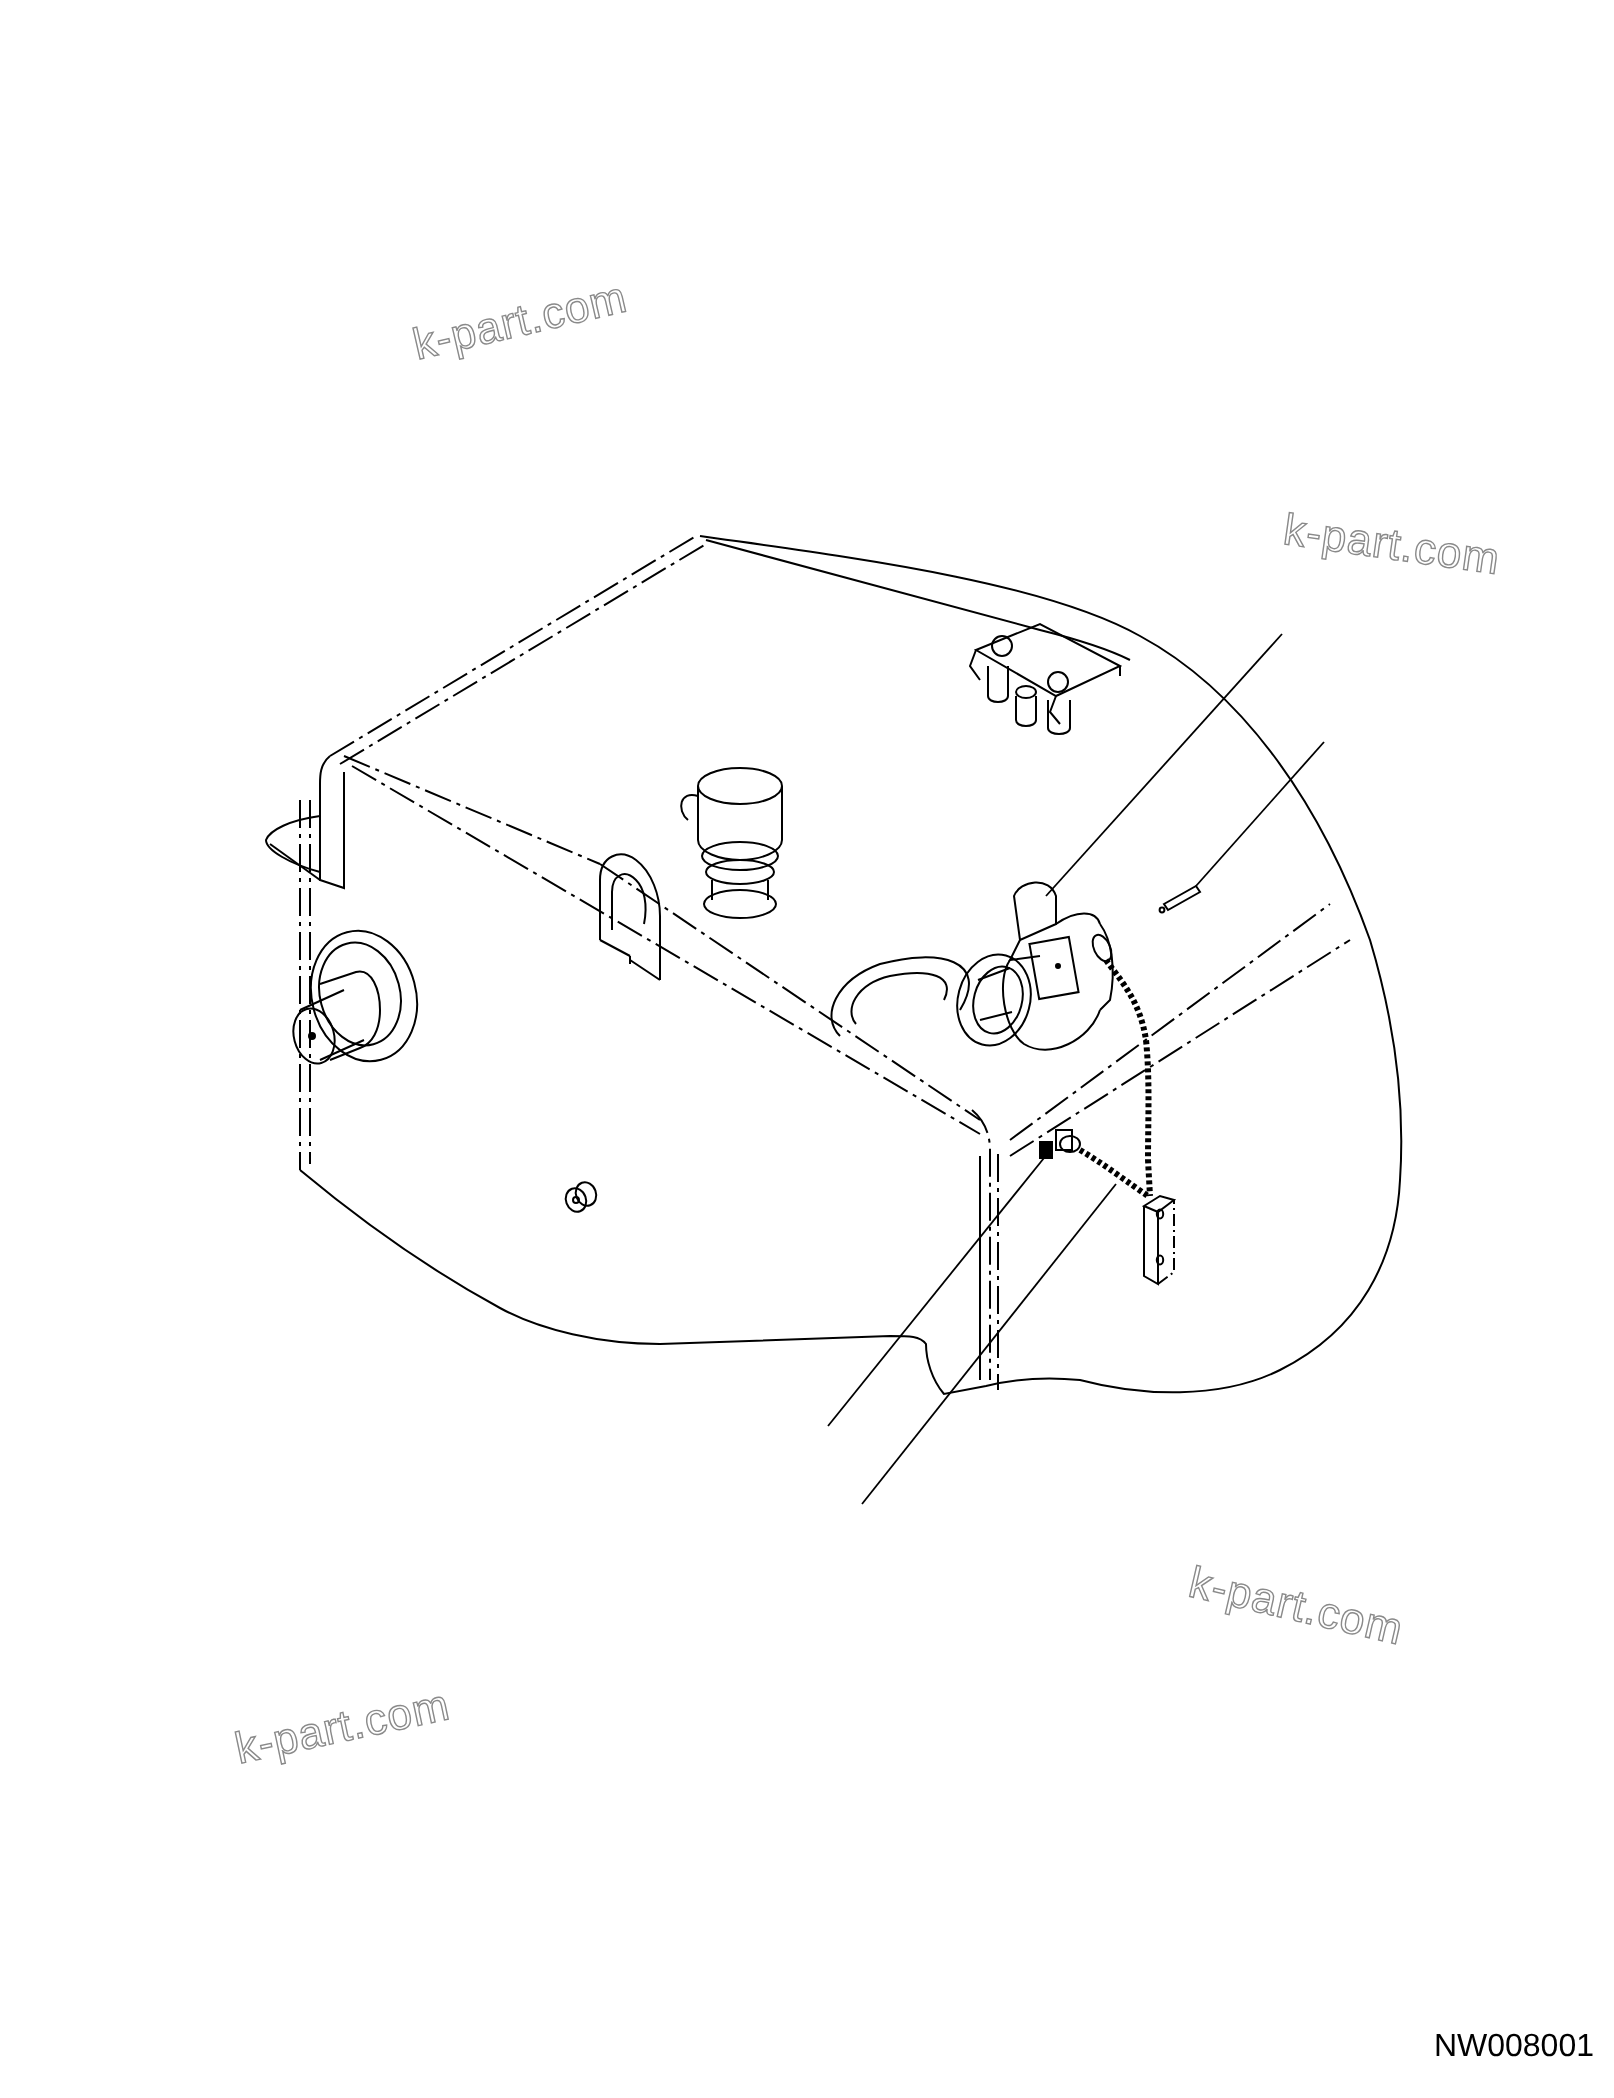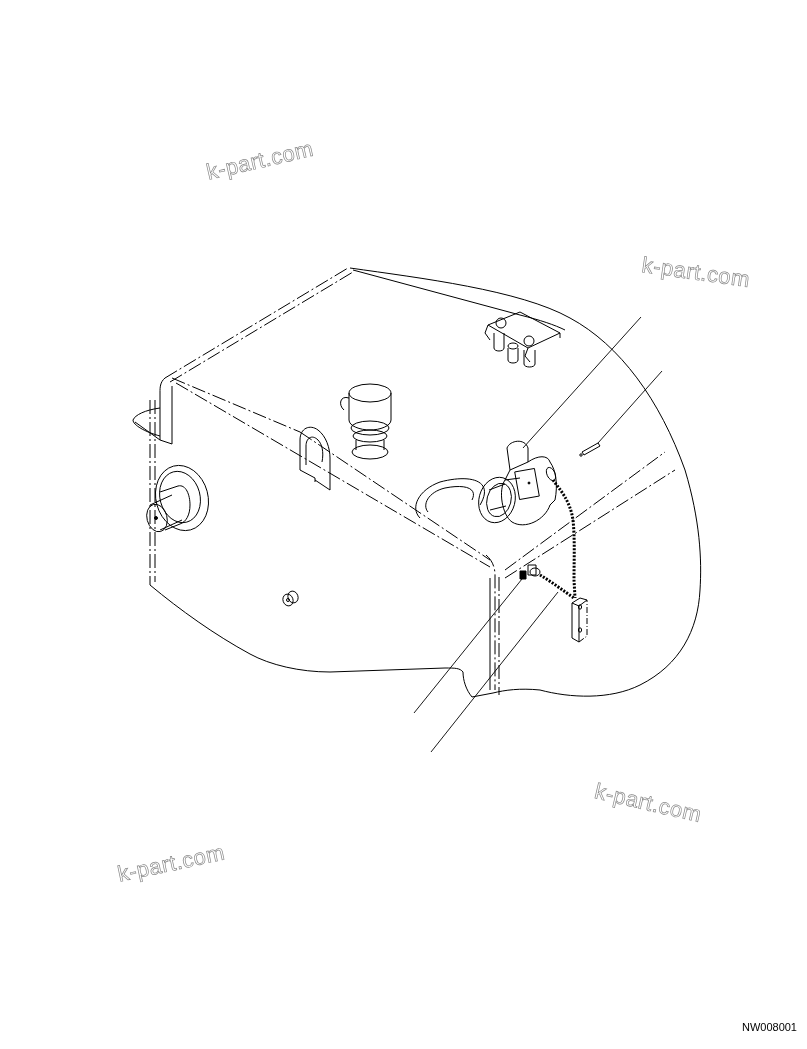--- a/index.html
+++ b/index.html
@@ -6,21 +6,21 @@
     body { width: 807px; height: 1049px; position: relative; overflow: hidden;
            font-family: "Liberation Sans", sans-serif; }
     .canvas { position: absolute; left: 0; top: 0; width: 807px; height: 1049px; }
     .watermark { position: absolute; font-family: "Liberation Sans", sans-serif;
                  font-size: 22px; color: #ffffff; -webkit-text-stroke: 0.7px #8a8a8a;
                  letter-spacing: 0.5px; white-space: nowrap; transform-origin: left center; }
     .wm-1 { left: 207px; top: 160px; transform: rotate(-13deg); }
     .wm-2 { left: 642px; top: 252px; transform: rotate(8deg); }
     .wm-3 { left: 118px; top: 862px; transform: rotate(-12deg); }
     .wm-4 { left: 595px; top: 778px; transform: rotate(13deg); }
-    .figure-code { position: absolute; right: 10px; bottom: 16px; font-size: 11px; color: #000000;
+    .figure-code { position: absolute; right: 10px; bottom: 16px; font-size: 16px; color: #000000;
                    font-family: "Liberation Sans", sans-serif; }
     svg line, svg path, svg ellipse, svg rect, svg circle, svg polyline, svg polygon { vector-effect: non-scaling-stroke; }
   </style>
 </head>
 <body>
 
 <div class="canvas">
 <svg width="807" height="1049" viewBox="0 0 807 1049" xmlns="http://www.w3.org/2000/svg" fill="none" stroke="#000" stroke-width="1">
 
   <path d="M350 268 C 420 278, 520 290, 570 318 C 620 345, 660 400, 685 470

